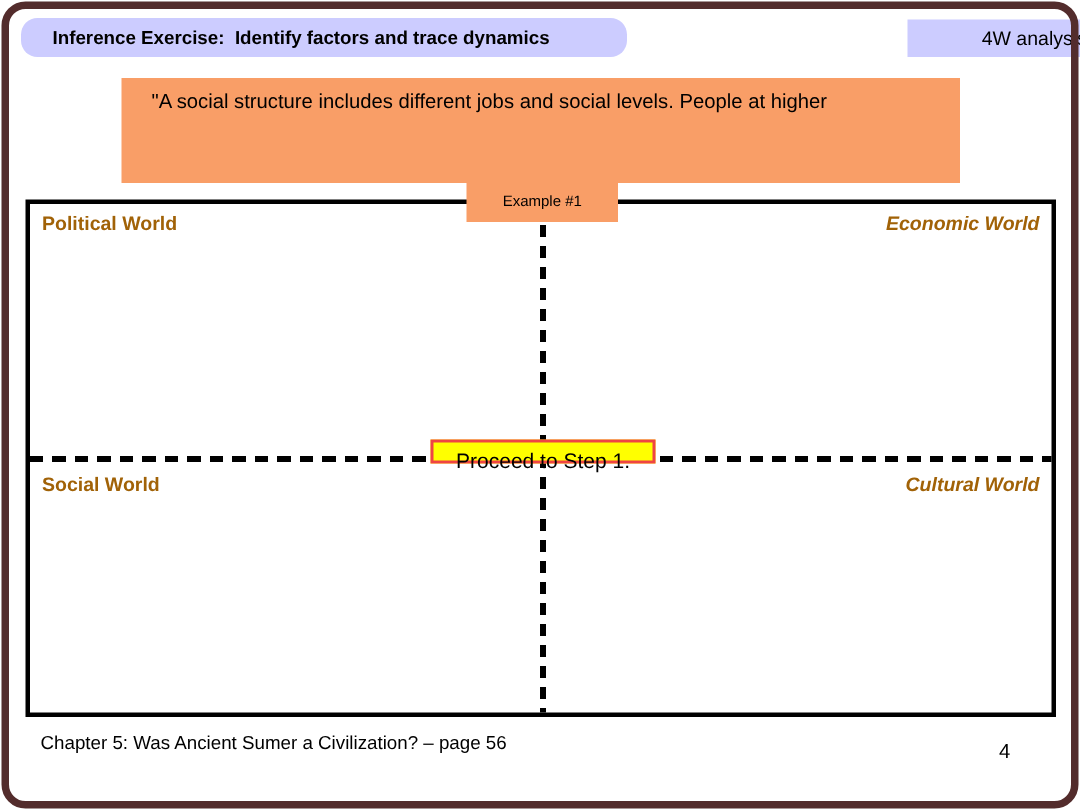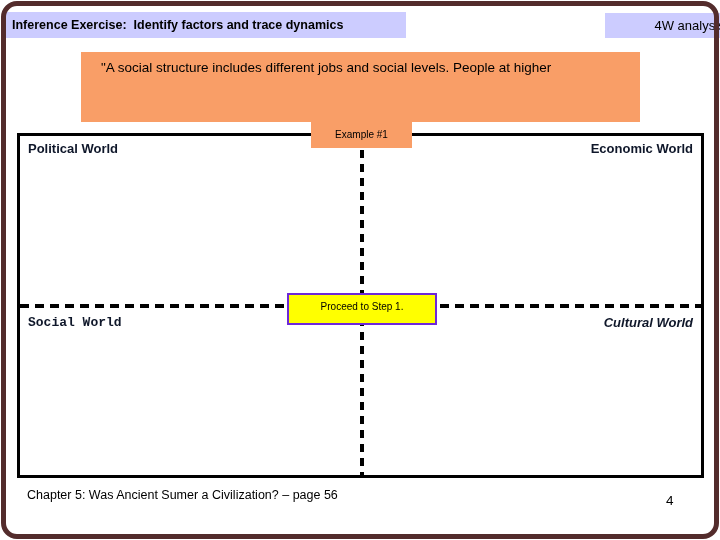--- a/index.html
+++ b/index.html
@@ -7,24 +7,25 @@
     width: 720px; height: 540px; position: relative;
     background: #ffffff; overflow: hidden;
     font-family: "Liberation Sans", sans-serif; color: #000;
   }
   .frame {
     position: absolute; inset: 1px;
     border: 5px solid #532c2c; border-radius: 16px;
     pointer-events: none; z-index: 50;
   }
   .title-bar {
-    position: absolute; left: 2px; top: 12px; width: 404px; height: 26px;
+    position: absolute; left: 14px; top: 12px; width: 404px; height: 26px;
     background: #ccccff; font-weight: bold; font-size: 12.5px;
-    line-height: 26px; padding-left: 10px; box-sizing: border-box;
+    line-height: 26px; padding-left: 21px; box-sizing: border-box;
     white-space: pre;
+    border-radius: 11px;
   }
   .tag {
     position: absolute; left: 605px; top: 13px; width: 97px; height: 25px;
     background: #ccccff; font-size: 13px; line-height: 25px; text-align: center; padding-left: 36px;
   }
   .quote-box {
     position: absolute; left: 81px; top: 52px; width: 559px; height: 70px;
     background: #f99e67; box-sizing: border-box; padding: 6px 0 0 20px;
     font-size: 13.5px; line-height: 20px;
   }
@@ -35,36 +36,36 @@
   }
   .vline {
     position: absolute; left: 340px; top: 0; bottom: 0; width: 4px;
     background: repeating-linear-gradient(to bottom, #000 0 8px, transparent 8px 14px);
   }
   .hline {
     position: absolute; top: 168px; left: 0; right: 0; height: 4px;
     background: repeating-linear-gradient(to right, #000 0 9px, transparent 9px 15px);
   }
   .qlabel {
-    position: absolute; font-weight: bold; font-size: 13px; color: #0f172a;
+    position: absolute; font-weight: bold; font-size: 13px; color: #a16207;
     white-space: nowrap;
   }
   .tl { left: 8px;  top: 5px; }
-  .tr { right: 8px; top: 5px; }
-  .bl { left: 8px;  top: 179px; font-family: Liberation Mono, monospace; }
+  .tr { right: 8px; top: 5px; font-style: italic; }
+  .bl { left: 8px;  top: 179px; }
   .br { right: 8px; top: 179px; font-style: italic; }
   .example-box {
     position: absolute; left: 311px; top: 122px; width: 101px; height: 26px;
     background: #f99e67; text-align: center; line-height: 26px;
     font-size: 10px; z-index: 5;
   }
   .proceed-box {
-    position: absolute; left: 287px; top: 293px; width: 150px; height: 32px;
-    background: #ffff00; border: 2px solid #6d28d9; box-sizing: border-box;
-    text-align: center; line-height: 24px; font-size: 10px; z-index: 6;
+    position: absolute; left: 287px; top: 293px; width: 150px; height: 16px;
+    background: #ffff00; border: 2px solid #ef4444; box-sizing: border-box;
+    text-align: center; line-height: 24px; font-size: 14px; z-index: 6;
     cursor: pointer;
   }
   .footer {
     position: absolute; left: 27px; top: 488px;
     font-size: 12.5px; line-height: 15.5px;
   }
   .footer .italic { font-style: italic; }
   .page-number {
     position: absolute; left: 666px; top: 493px; font-size: 13.5px;
   }

